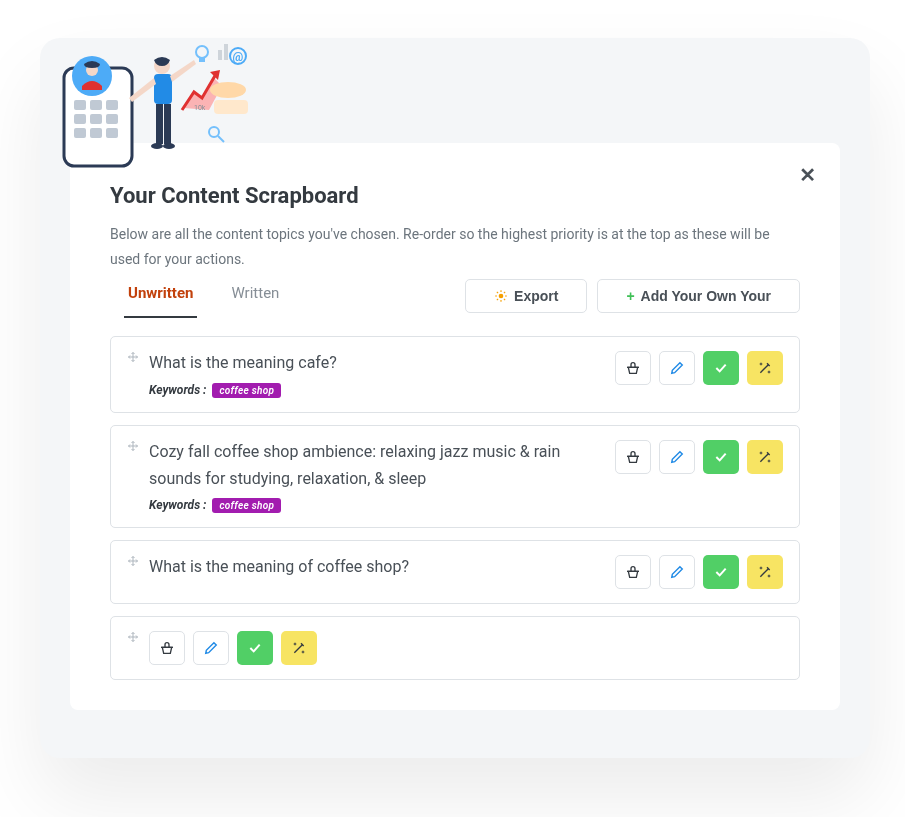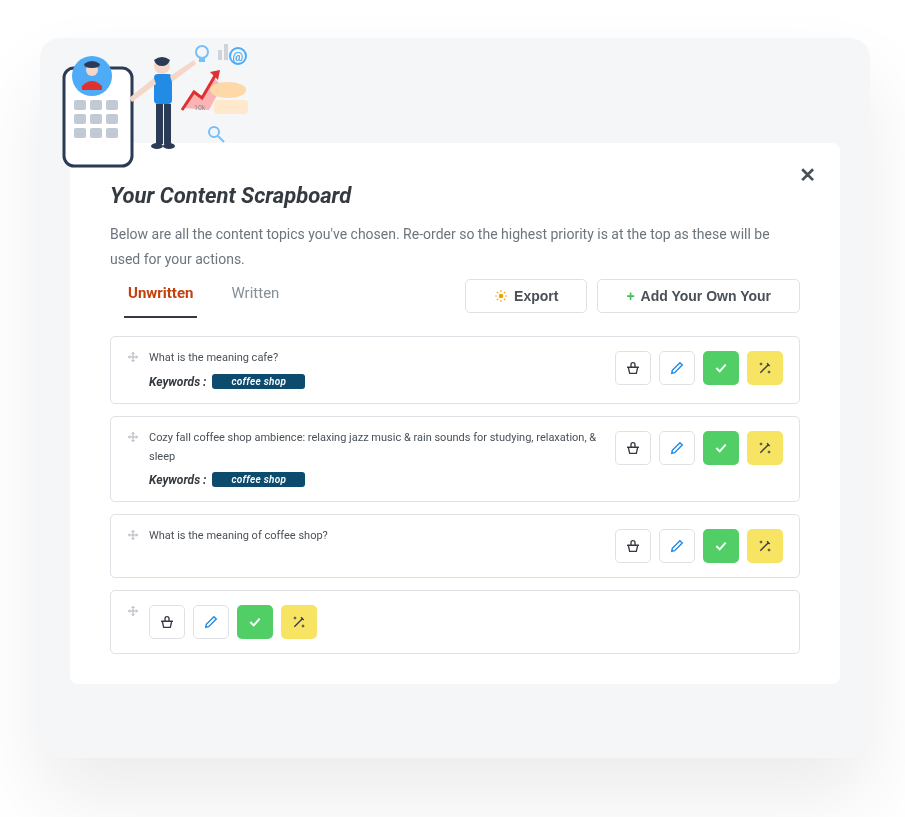--- a/index.html
+++ b/index.html
@@ -45,21 +45,20 @@
   font-size: 20px;
   color: #495057;
   cursor: pointer;
   font-weight: bold;
 }
 .modal-title {
   font-size: 22px;
   font-weight: 700;
   color: #343a40;
   margin-bottom: 14px;
-  font-style: italic;
 }
 .modal-desc {
   font-size: 14px;
   color: #6c757d;
   line-height: 1.8;
   margin-bottom: 2px;
 }
 .toolbar {
   display: flex;
   justify-content: space-between;
@@ -105,40 +104,40 @@
   align-items: flex-start;
 }
 .drag-handle {
   color: #adb5bd;
   margin-right: 10px;
   margin-top: 2px;
   cursor: grab;
 }
 .item-body { flex: 1; padding-right: 10px;}
 .item-title {
-  font-size: 11px;
+  font-size: 16px;
   color: #495057;
   line-height: 1.7;
 }
 .keywords-row {
   margin-top: 6px;
   font-size: 12px;
   font-weight: 700;
   color: #343a40;
   display: flex;
   align-items: center;
   gap: 6px;
   font-style: italic;
 }
 .kw-tag {
-  background: #0c4a6e;
+  background: #a21caf;
   color: #fff;
   font-size: 10px;
   font-weight: 600;
-  padding: 2px 19px;
+  padding: 2px 7px;
   border-radius: 3px;
   letter-spacing: 0.3px;
 }
 .actions {
   display: flex;
   gap: 8px;
   align-items: flex-start;
   padding-top: 2px;
 }
 .action-btn {

